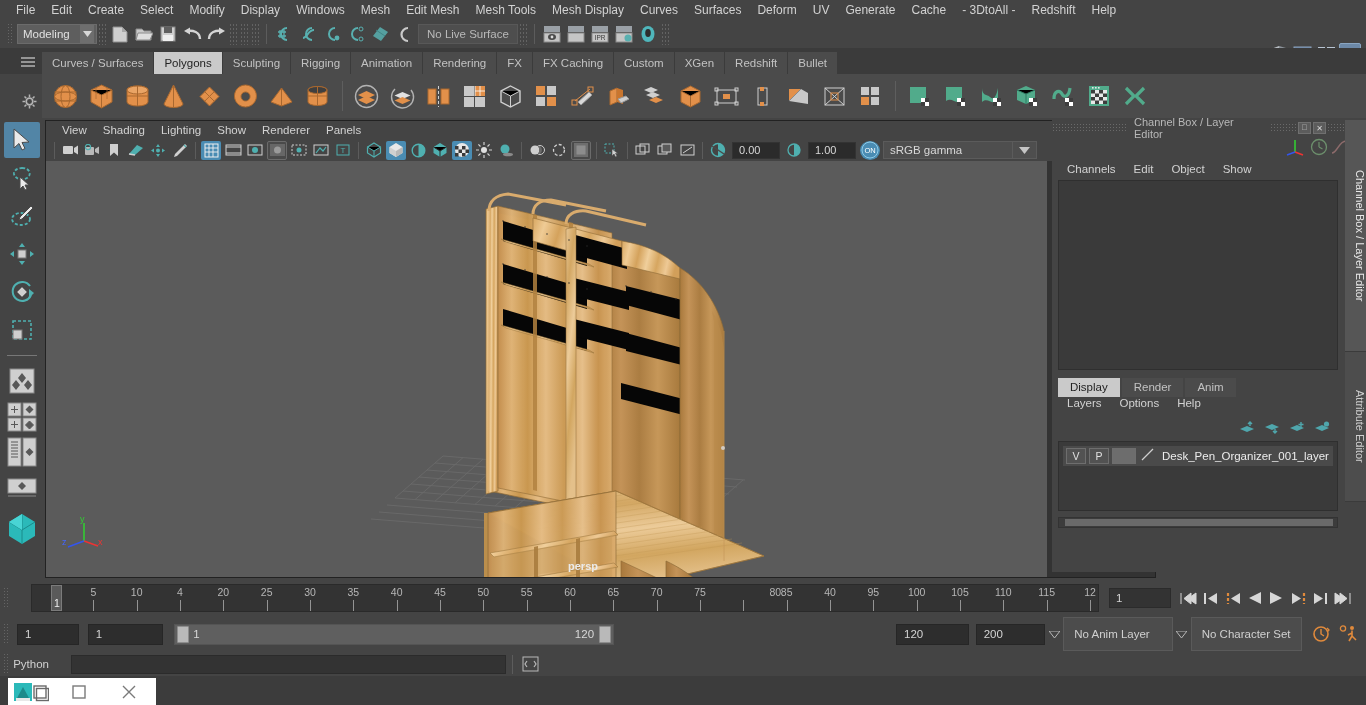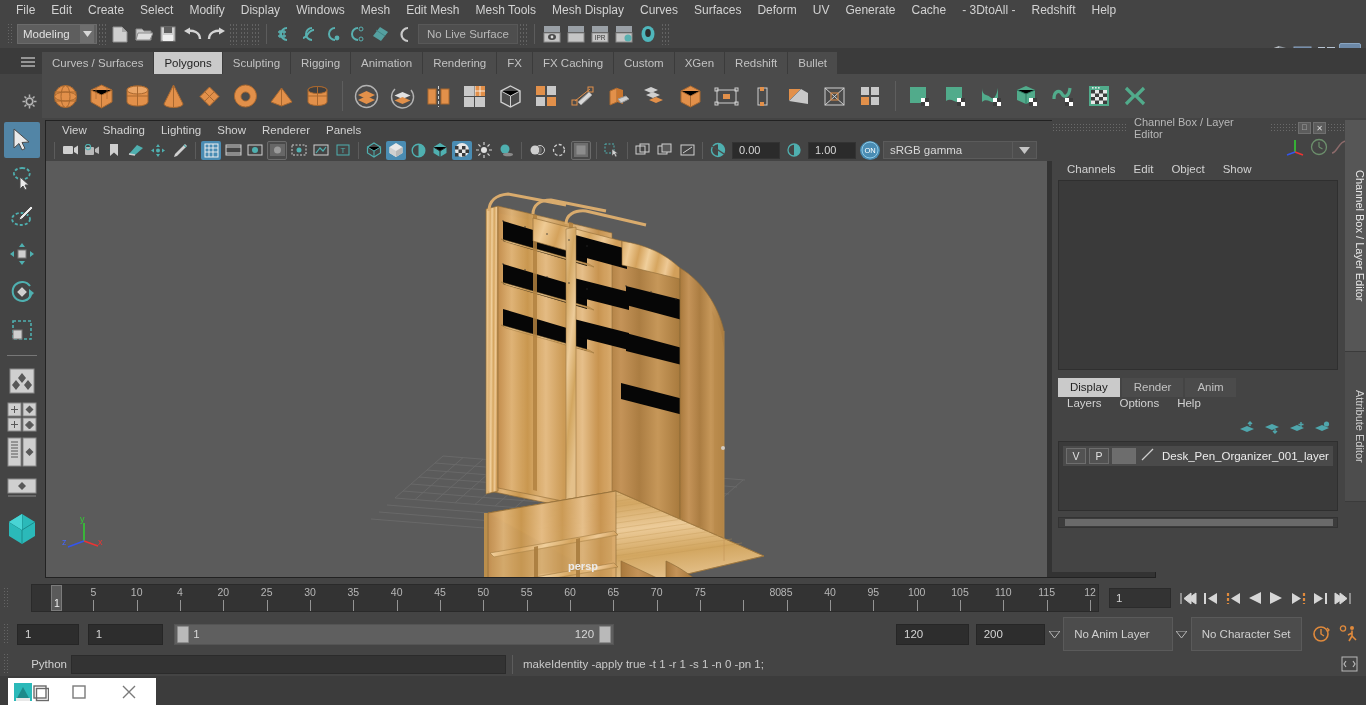--- a/index.html
+++ b/index.html
@@ -138,21 +138,21 @@
   .rangebar { position:relative; height:21px; background:#5f5f5f; border:1px solid #545454;
       display:flex; align-items:center; justify-content:space-between; padding:0 2px; }
   .rangebar .handle { width:12px; height:17px; background:#b9b9b9; border:1px solid #8d8d8d; border-radius:1px; }
   .rangebar .lbl { font-size:11.5px; color:#d8d8d8; }
   .dropdn { height:21px; background:#4c4c4c; border:1px solid #5a5a5a; color:#d0d0d0; font-size:11.5px;
       display:flex; align-items:center; padding:16px 10px; }
   .dntri { width:18px; display:flex; align-items:center; justify-content:center; }
 
   
   .cmdrow { position:absolute; left:0; top:652px; width:1366px; height:24px; background:#444; display:flex; align-items:center; }
-  .cmdlabel { width:58px; text-align:right; padding-right:4px; font-size:11.5px; color:#d0d0d0; }
+  .cmdlabel { width:58px; text-align:right; padding-right:22px; font-size:11.5px; color:#d0d0d0; }
   .cmdinput { width:435px; height:19px; background:#333; border:1px solid #2b2b2b; }
   .cmdsep { width:1px; height:19px; background:#5c5c5c; margin:0 6px; }
   .cmdout { flex:1; font-size:11.5px; color:#cacaca; padding-left:4px; }
   .cmdicon { width:22px; height:20px; display:flex; align-items:center; justify-content:center; margin-right:6px; }
 
   
   .taskbar { position:absolute; left:0; top:676px; width:1366px; height:29px; background:#3c3c3c; }
   .taskwhite { position:absolute; left:8px; top:678px; width:148px; height:27px; background:#ffffff; display:flex; align-items:center; }
   .tkitem { display:flex; align-items:center; justify-content:center; height:27px; }
 </style>
@@ -1374,21 +1374,20 @@
           <path d="M13 5.5 L13 11 L17 15 M13 8 L9 10 M13 11 L10 16" stroke="#e08a3c" stroke-width="1.6" fill="none"></path>
         </svg>
     </div>
   </div>
 
   <div class="cmdrow">
     <div class="grip"></div>
     <div class="cmdlabel">Python</div>
     <div class="cmdinput"></div>
     <div class="cmdsep"></div>
-    <div class="cmdout">makeIdentity -apply true -t 1 -r 1 -s 1 -n 0 -pn 1;</div>
     <div class="cmdicon">
       <svg width="17" height="16" viewBox="0 0 17 16">
           <rect x="1" y="1" width="15" height="14" fill="none" stroke="#b8b8b8"></rect>
           <path d="M5 5 L3 8 L5 11 M12 5 L14 8 L12 11" stroke="#b8b8b8" stroke-width="1.2" fill="none"></path>
         </svg>
     </div>
   </div>
 
   <div class="taskbar"></div>
   <div class="taskwhite">

